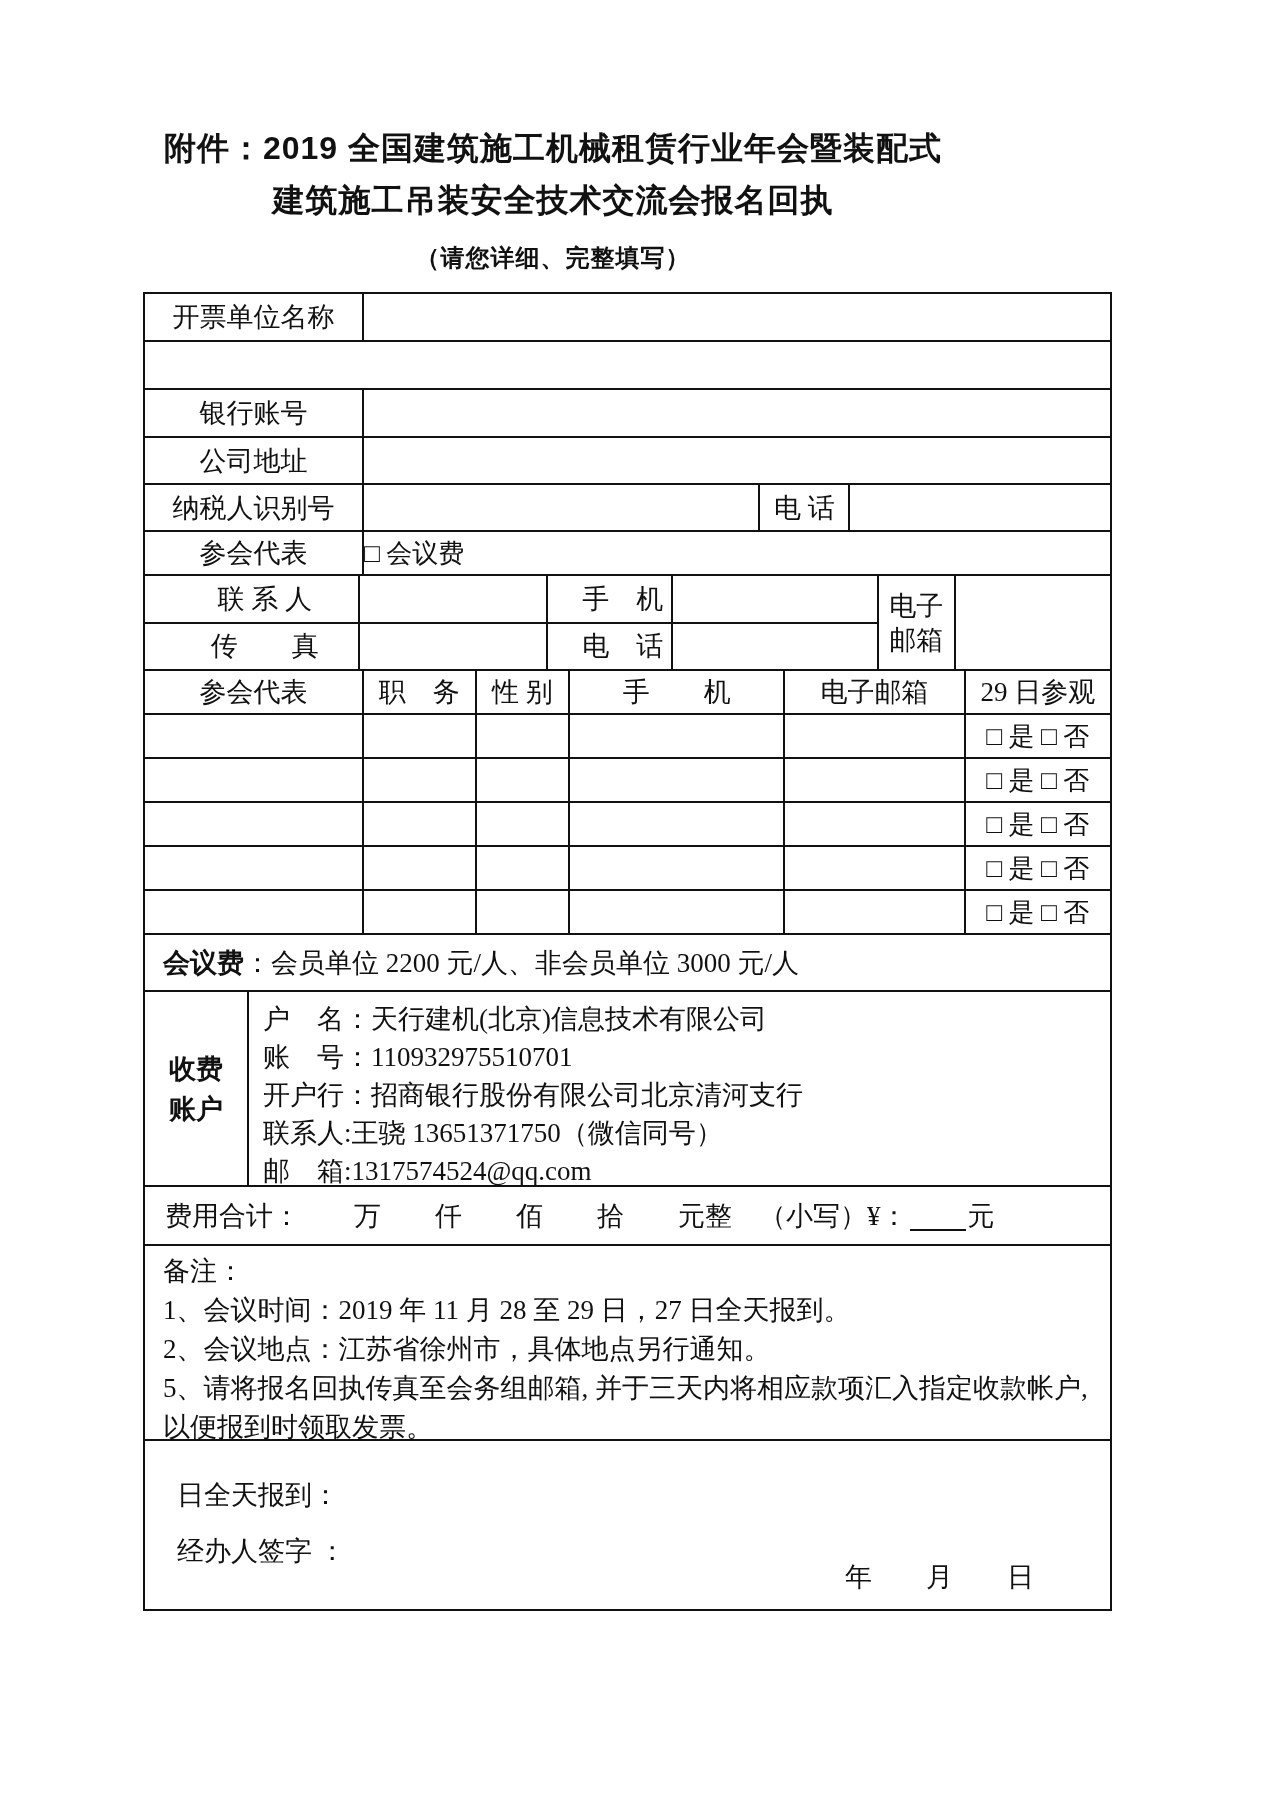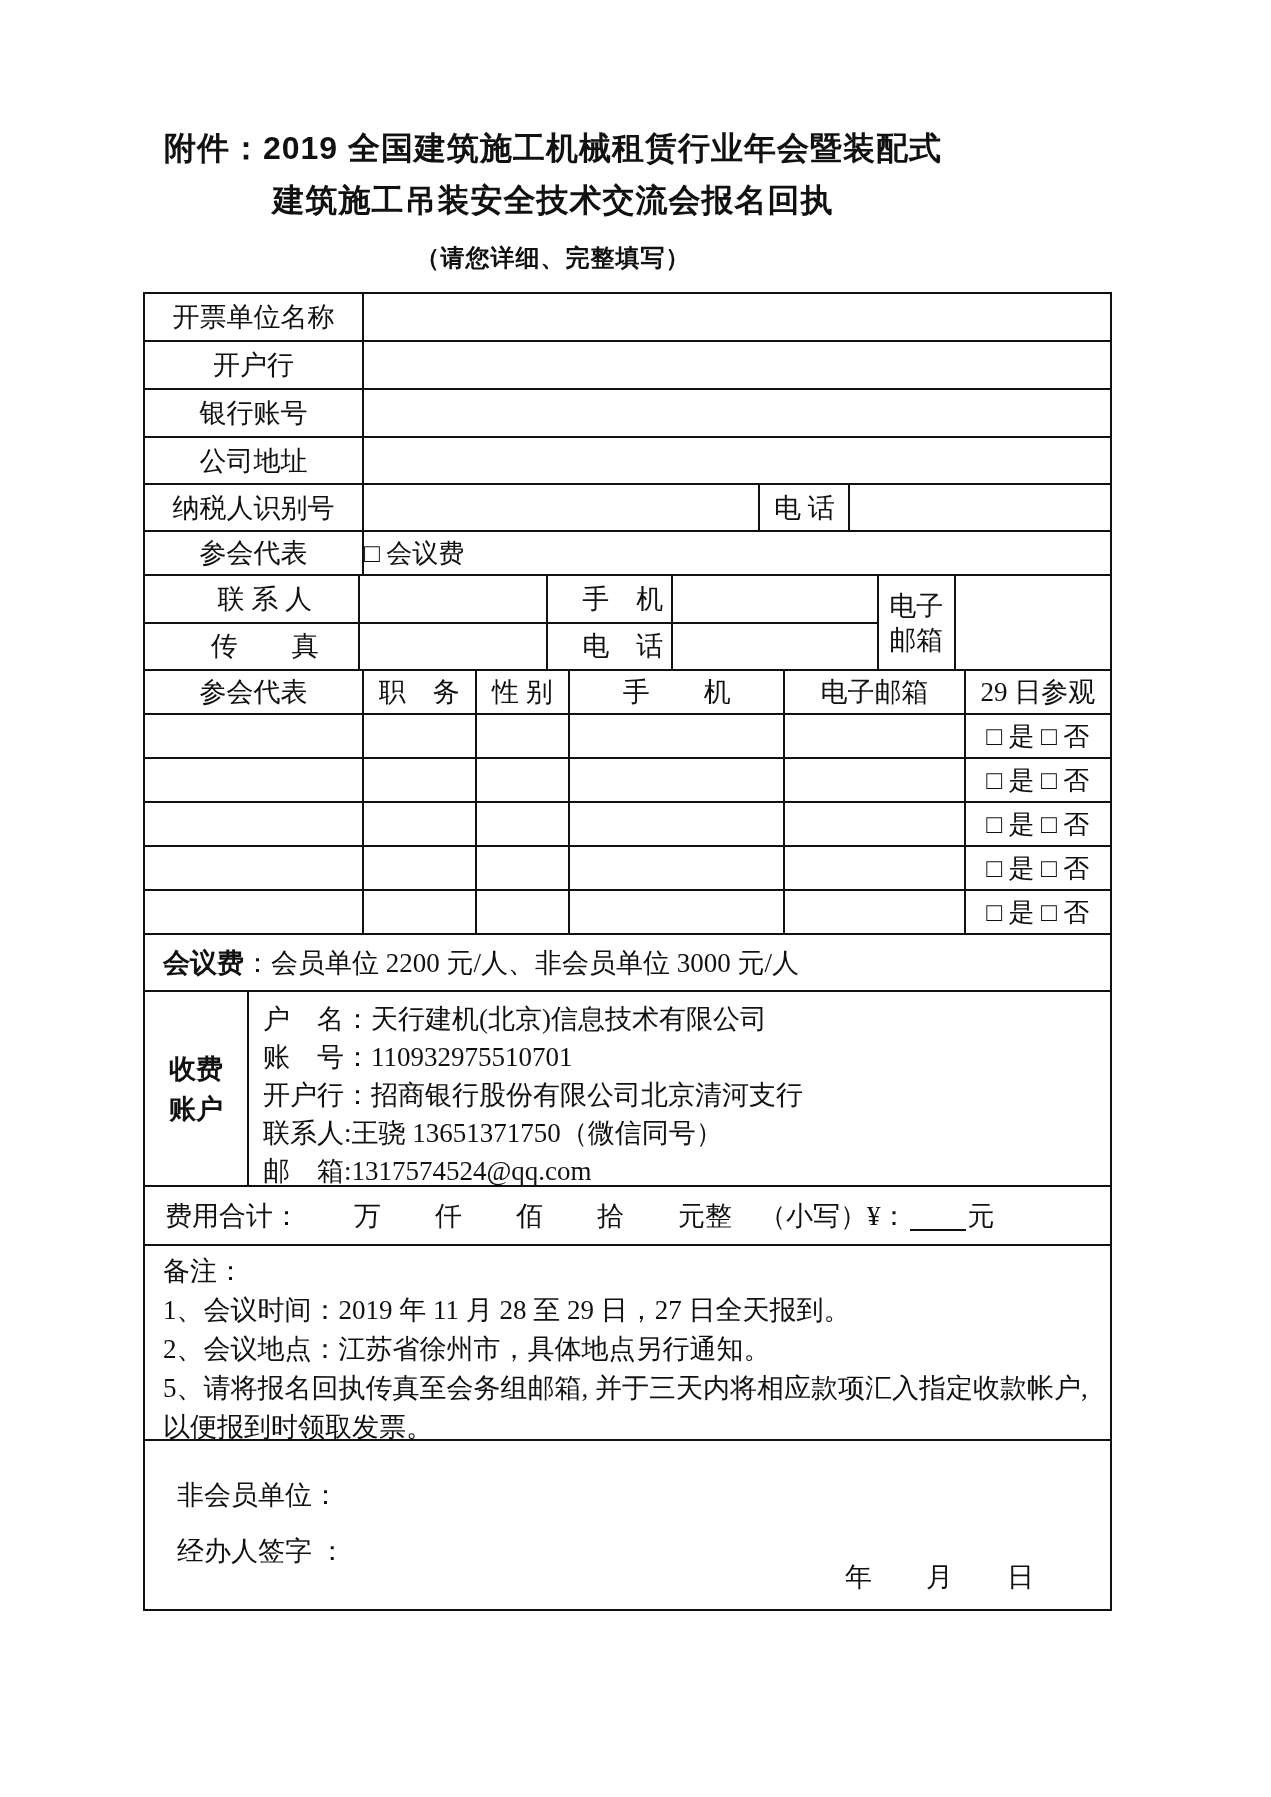--- a/index.html
+++ b/index.html
@@ -120,21 +120,20 @@
   </div>
 
   <div class="form-table">
 
     <div class="t-row r-std">
       <div class="cell" style="width:220px">开票单位名称</div>
       <div class="cell" style="width:749px"></div>
     </div>
 
     <div class="t-row r-std">
-      <div class="cell" style="width:220px">开户行</div>
       <div class="cell" style="width:749px"></div>
     </div>
 
     <div class="t-row r-std">
       <div class="cell" style="width:220px">银行账号</div>
       <div class="cell" style="width:749px"></div>
     </div>
 
     <div class="t-row r-std2">
       <div class="cell" style="width:220px">公司地址</div>
@@ -263,20 +262,20 @@
         <div>备注：</div>
         <div>1、会议时间：2019 年 11 月 28 至 29 日，27 日全天报到。</div>
         <div>2、会议地点：江苏省徐州市，具体地点另行通知。</div>
         <div>5、请将报名回执传真至会务组邮箱, 并于三天内将相应款项汇入指定收款帐户,</div>
         <div>以便报到时领取发票。</div>
       </div>
     </div>
 
     <div class="t-row r-sign">
       <div class="sign-body" style="width:969px">
-        <div class="sign-line">非会员单位：</div>
+        <div class="sign-line">日全天报到：</div>
         <div class="sign-line">经办人签字 ：</div>
         <div class="date-line">年　　月　　日</div>
       </div>
     </div>
 
   </div>
 </div>
 
 </body></html>

